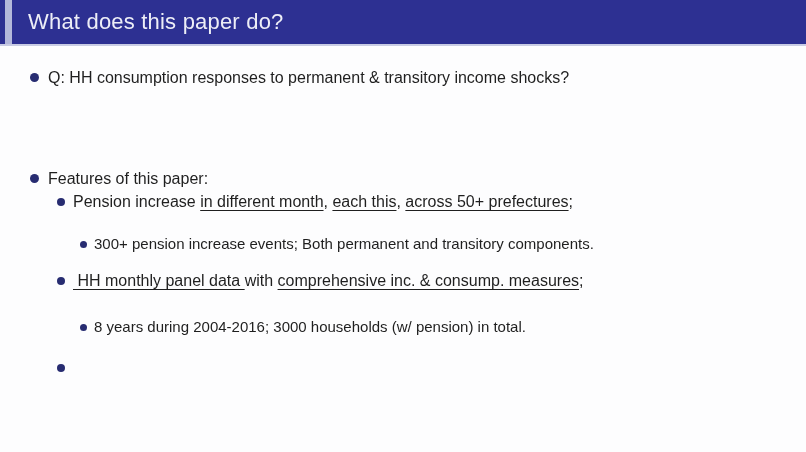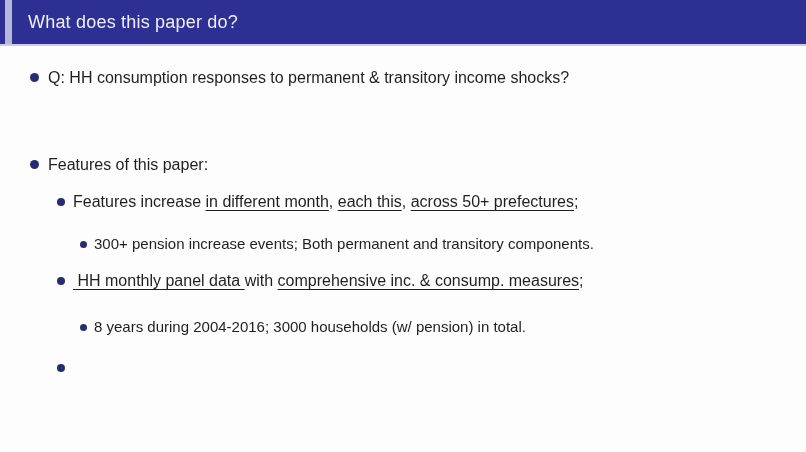--- a/index.html
+++ b/index.html
@@ -24,21 +24,21 @@
     background:var(--header-bg);
     border-bottom:2px solid var(--header-border);
     box-sizing:content-box;
   }
   .header-notch{
     position:absolute;left:5px;top:0;width:7px;height:44px;
     background:var(--header-notch);opacity:.85;
   }
   .slide-title{
     position:absolute;left:28px;top:0;height:44px;line-height:44px;
-    font-size:18px;color:var(--header-text);letter-spacing:.2px;
+    font-size:22px;color:var(--header-text);letter-spacing:.2px;
   }
   .row{
     position:absolute;white-space:nowrap;color:var(--body-text);
     line-height:22px;
   }
   .row .dot{
     display:inline-block;border-radius:50%;
     background:var(--bullet);vertical-align:middle;
     position:relative;top:-1px;
   }
@@ -53,20 +53,20 @@
 </head>
 <body>
 
 <div class="slide">
   <div class="header">
     <span class="header-notch"></span>
     <span class="slide-title">What does this paper do?</span>
   </div>
   <div>
       <div class="row l1" style="top: 67px;"><span class="dot"></span><span><span>Q: HH consumption responses to permanent &amp; transitory income shocks?</span></span></div>
-      <div class="row l1" style="top: 154px; text-align: right;"><span class="dot"></span><span><span>Features of this paper:</span></span></div>
-      <div class="row l2" style="top: 191px;"><span class="dot"></span><span><span>Features increase </span><span class="u">in different month</span><span>, </span><span class="u">each this</span><span>, </span><span class="u">across 50+ prefectures</span><span>;</span></span></div>
+      <div class="row l1" style="top: 168px; text-align: right;"><span class="dot"></span><span><span>Features of this paper:</span></span></div>
+      <div class="row l2" style="top: 191px;"><span class="dot"></span><span><span>Pension increase </span><span class="u">in different month</span><span>, </span><span class="u">each this</span><span>, </span><span class="u">across 50+ prefectures</span><span>;</span></span></div>
       <div class="row l3" style="top: 233px;"><span class="dot"></span><span><span>300+ pension increase events; Both permanent and transitory components.</span></span></div>
       <div class="row l2" style="top: 270px;"><span class="dot"></span><span><span class="u">&nbsp;HH monthly panel data&nbsp;</span><span>with </span><span class="u">comprehensive inc. &amp; consump. measures</span><span>;</span></span></div>
       <div class="row l3" style="top: 316px;"><span class="dot"></span><span><span>8 years during 2004-2016; 3000 households (w/ pension) in total.</span></span></div>
       <div class="row l2" style="top: 357px;"><span class="dot"></span></div>
     </div>
 </div>
 
 </body></html>

